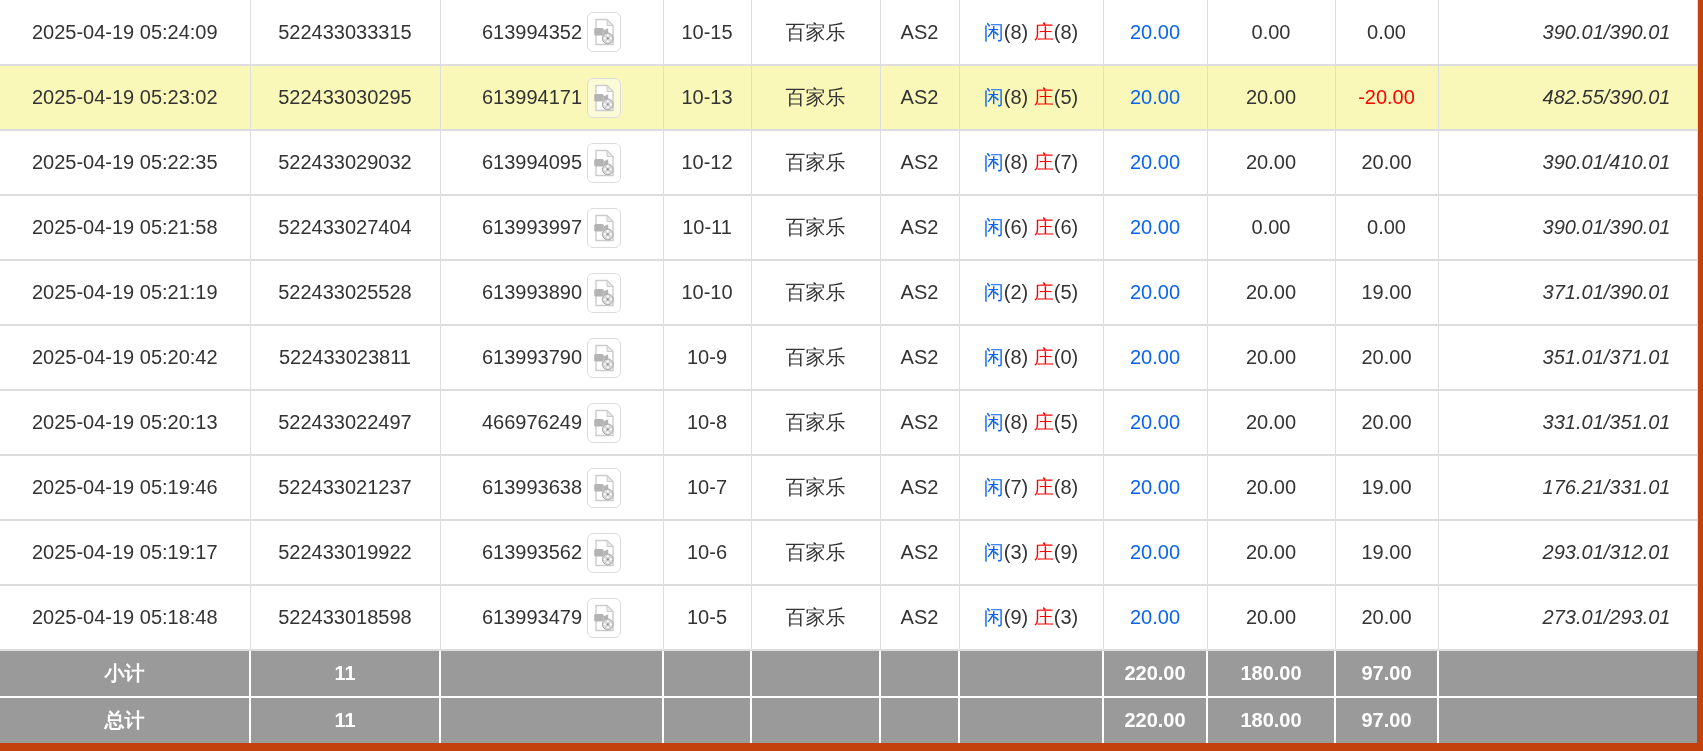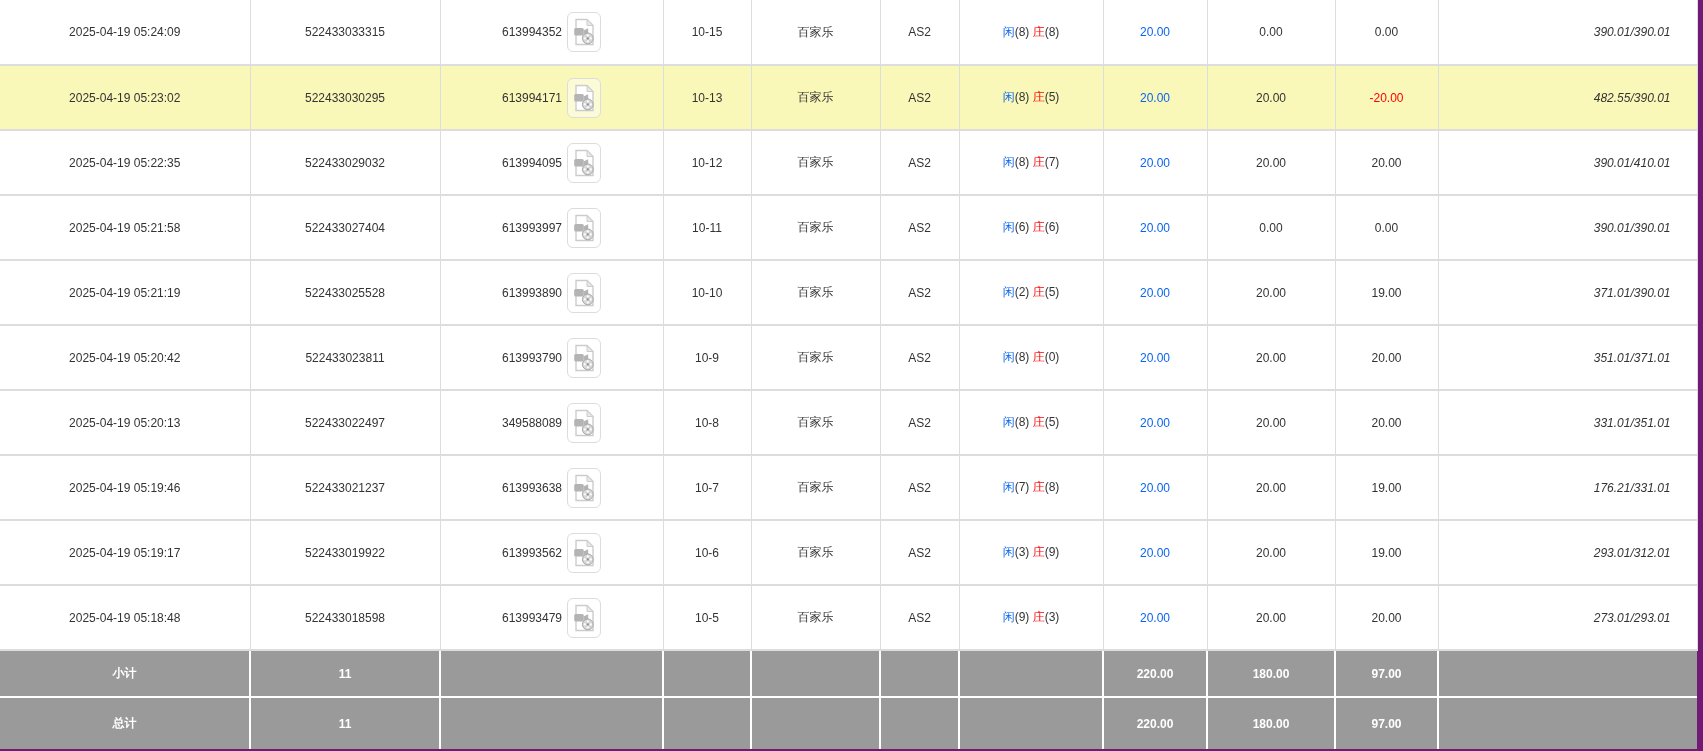--- a/index.html
+++ b/index.html
@@ -1,20 +1,20 @@
 <!DOCTYPE html>
 <html style="--accent_blue: #0a64f0; --banker_red: #ff0000; --highlight_yellow: #faf8b8; --summary_gray: #9a9a9a; --border_gray: #dddddd;"><head>
 <meta charset="utf-8">
 <style>
   html, body { margin: 0; padding: 0; background: #fff; }
   .viewport {
     width: 1703px; height: 751px; overflow: hidden;
-    background: #701a75; position: relative;
+    background: #c2410c; position: relative;
     font-family: "Liberation Sans", "DejaVu Sans", sans-serif;
-    font-size: 12px; color: #333;
+    font-size: 20px; color: #333;
   }
   table.records {
     border-collapse: collapse; table-layout: fixed;
     width: 1697px;
   }
   td {
     border-left: 1px solid var(--border_gray, #ddd);
     border-top: 2px solid var(--border_gray, #ddd);
     text-align: center; vertical-align: middle;
     padding: 0; overflow: hidden; white-space: nowrap;
@@ -37,21 +37,21 @@
     padding: 0;
   }
   tr.summary { height: 47px; }
   tr.summary td {
     background: var(--summary_gray, #9a9a9a); color: #fff; font-weight: bold;
     border-left: 2px solid #fff; border-top: 2px solid #fff;
   }
   tr.summary td:first-child { border-left: none; margin-left: 40px; }
   tr.summary td:last-child { border-right: none; }
   tr.summary.first-summary td { border-top: 2px solid var(--border_gray, #ddd); }
-  tr.summary.last { height: 52px; }
+  tr.summary.last { height: 46px; }
 </style>
 </head>
 <body>
 
 <div class="viewport">
   <table class="records">
     <colgroup>
       <col style="width:250px">
         <col style="width:190px">
         <col style="width:223px">
@@ -267,21 +267,21 @@
     <td class="c-bet">20.00</td>
     <td>20.00</td>
     <td>20.00</td>
     <td class="c-balance">351.01/371.01</td>
   </tr>
         <tr class="data">
     <td>2025-04-19 05:20:13</td>
     <td>522433022497</td>
     <td>
       <div class="gamecell">
-        <span>349588089</span>
+        <span>466976249</span>
         <button class="video-btn">
           <svg width="24" height="28" viewBox="0 0 24 28">
             <path d="M4 1.5 h11 l6 6 v19 h-17 z" fill="#ffffff" stroke="#cccccc" stroke-width="1.4"></path>
             <path d="M15 1.5 l6 6 h-6 z" fill="#e9e9e9" stroke="#cccccc" stroke-width="1"></path>
             <rect x="2.2" y="10" width="9.6" height="7.6" rx="1.6" fill="#b4b4b4"></rect>
             <path d="M11.8 12.2 L16.2 10.2 v7.2 L11.8 15.4 z" fill="#b4b4b4"></path>
             <circle cx="15.8" cy="20.4" r="5.4" fill="#d6d6d6" stroke="#a8a8a8" stroke-width="1"></circle>
             <circle cx="15.8" cy="20.4" r="1.1" fill="#8f8f8f"></circle>
             <circle cx="15.8" cy="17.4" r="1.1" fill="#ffffff"></circle>
             <circle cx="15.8" cy="23.4" r="1.1" fill="#ffffff"></circle>

